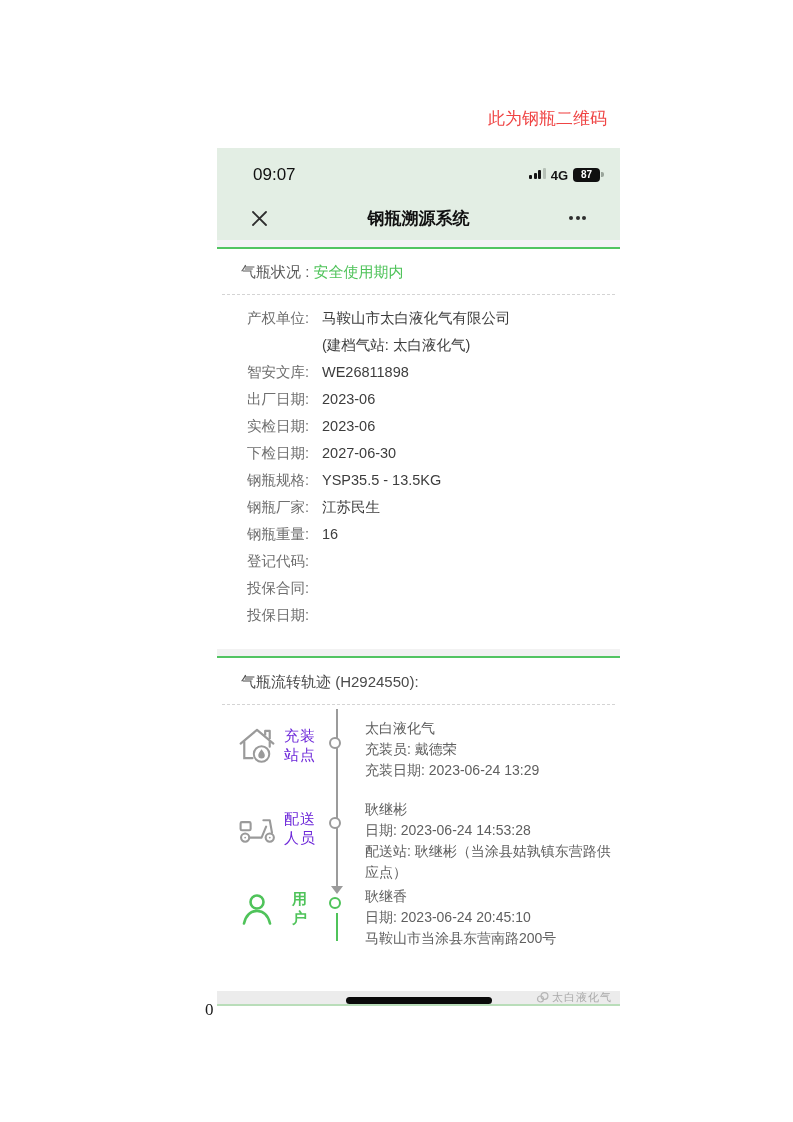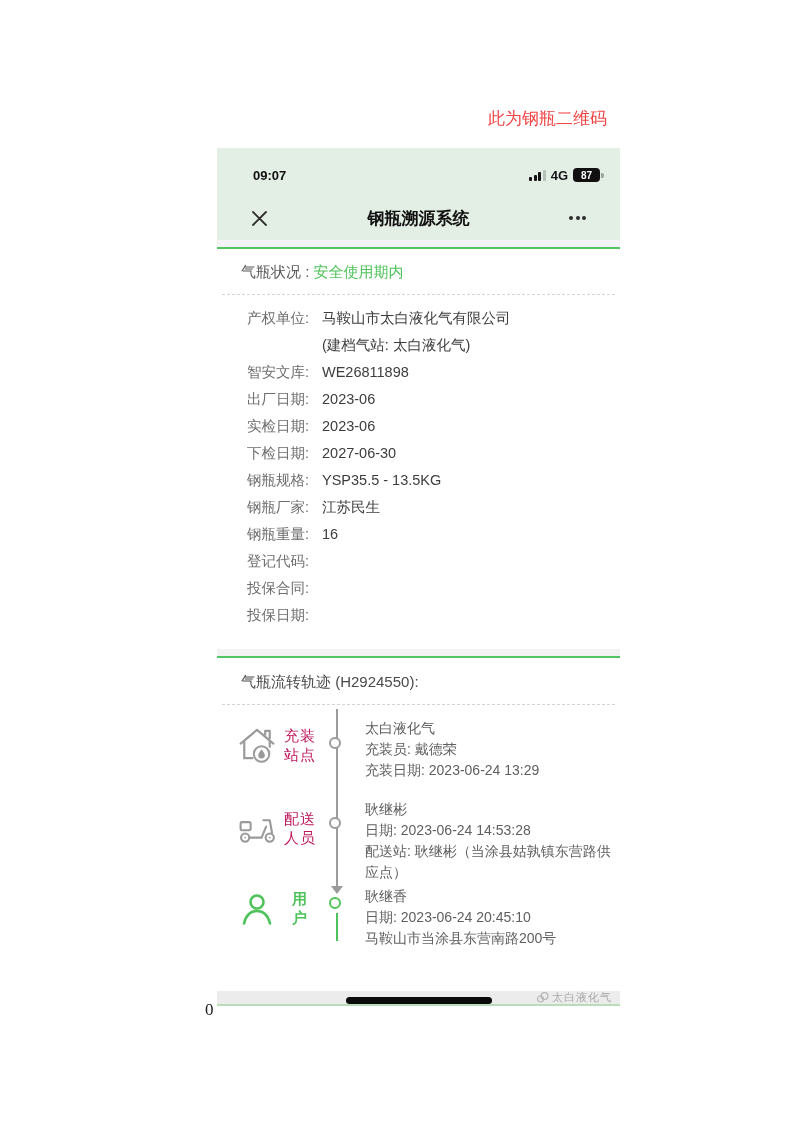--- a/index.html
+++ b/index.html
@@ -24,22 +24,22 @@
 
   .phone {
     position:absolute; left:217px; top:148px; width:403px; height:858px;
     background:#fff; overflow:hidden;
   }
   
   .status-bar {
     height:48px; background:#e3eee4; display:flex; align-items:center;
     justify-content:space-between; padding:6px 16px 0 36px;
   }
-  .sb-time { font-size:13px; font-weight:700; color:#101010; }
-  .sb-right { display:flex; align-items:center; gap:5px; }
+  .sb-time { font-size:17px; font-weight:400; color:#101010; }
+  .sb-right { display:flex; gap:5px; }
   .signal { display:flex; align-items:flex-end; gap:1.5px; height:11px; }
   .signal i { width:3px; display:block; background:#141414; border-radius:1px; }
   .signal i:nth-child(1){height:4px;} .signal i:nth-child(2){height:6px;}
   .signal i:nth-child(3){height:8.5px;} .signal i:nth-child(4){height:11px; background:#b6c1b7;}
   .sb-net { font-size:13px; font-weight:600; color:#141414; }
   .battery {
     position:relative; width:27px; height:14px; background:#101010; border-radius:4px;
     color:#fff; font-size:10px; font-weight:700; display:flex; align-items:center;
     justify-content:center; margin-right:4px;
   }
@@ -82,21 +82,21 @@
     border:2px solid #9b9b9b; border-radius:50%;
   }
   .tl-node.n1 { top:32px; } .tl-node.n2 { top:112px; }
   .tl-node.n3 { top:192px; border-color:#4fc35a; }
   .tl-green-seg { position:absolute; left:119px; top:208px; width:2px; height:28px; background:#4fc35a; }
 
   .tl-icon { position:absolute; left:18px; width:44px; display:flex; justify-content:center; }
   .tl-icon.i1 { top:21px; } .tl-icon.i2 { top:108px; } .tl-icon.i3 { top:186px; }
   .tl-label {
     position:absolute; left:64px; width:38px; text-align:center;
-    font-size:15px; line-height:19px; color:#be185d; letter-spacing:1px;
+    font-size:15px; line-height:19px; color:#6d28d9; letter-spacing:1px;
   }
   .tl-label.l1 { top:21px; } .tl-label.l2 { top:104px; }
   .tl-label.l3 { top:184px; color:#4fc35a; font-weight:600; }
   .tl-content {
     position:absolute; left:148px; right:8px;
     font-size:14px; line-height:21px; color:#5f5f5f;
   }
   .tl-content.c1 { top:13px; } .tl-content.c2 { top:94px; } .tl-content.c3 { top:181px; }
 
   

